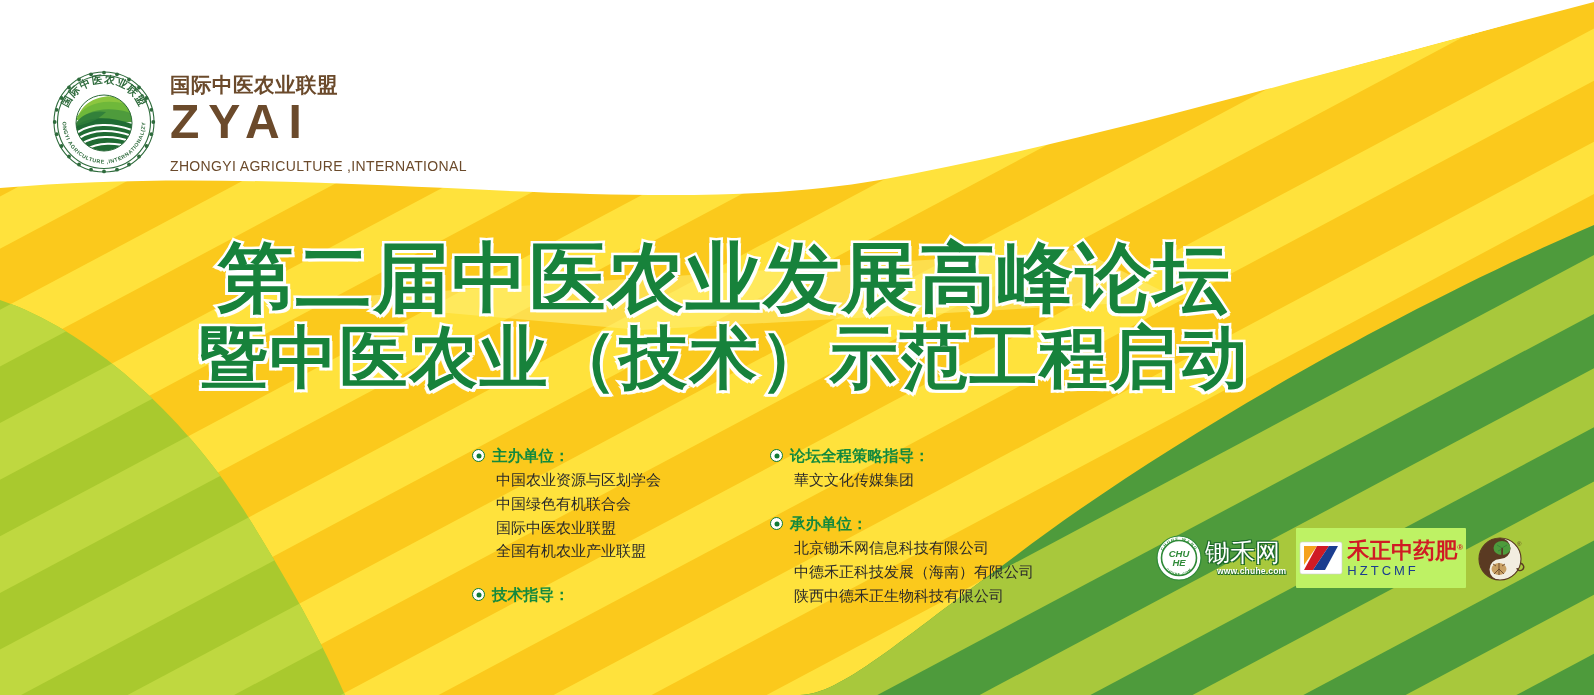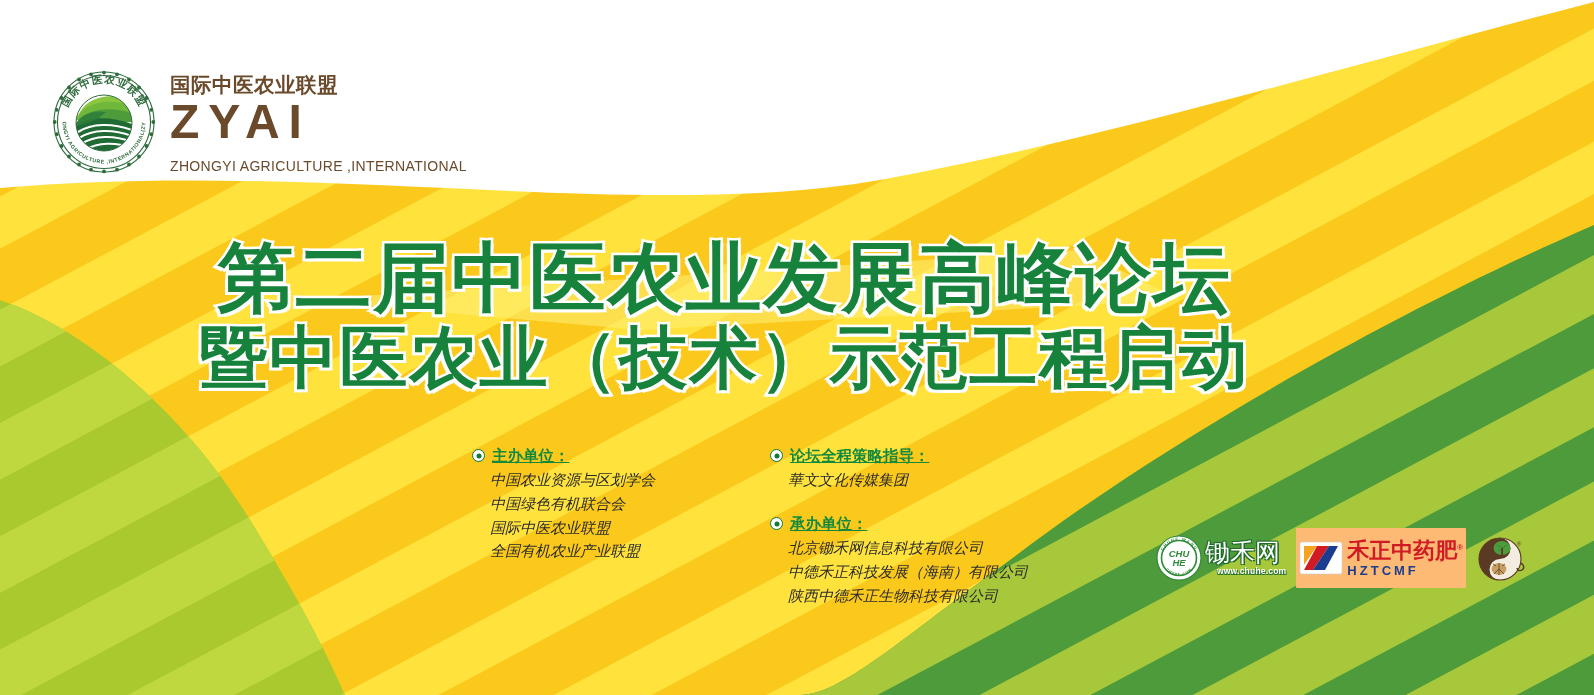--- a/index.html
+++ b/index.html
@@ -118,45 +118,43 @@
 
   .credit-head {
     display: flex;
     align-items: center;
     gap: 7px;
     font-size: 15.5px;
     font-weight: bold;
     color: #13893D;
     line-height: 1.25;
     white-space: nowrap;
-    text-decoration: underline;
   }
   .bullet-icon {
     width: 11px;
     height: 11px;
     flex: 0 0 11px;
     border-radius: 50%;
     border: 1.6px solid #0E7A36;
     background: #ffffff;
     position: relative;
   }
   .bullet-icon::after {
     content: "";
     position: absolute;
     left: 50%; top: 50%;
     transform: translate(-50%, -50%);
     width: 5px; height: 5px;
     border-radius: 50%;
     background: #0E7A36;
   }
   .credit-items {
-    margin: 3px 0 0 18px;
+    margin: 3px 0 0 24px;
     padding: 0;
     list-style: none;
-    font-style: italic;
   }
   .credit-items li {
     font-size: 15px;
     color: #2A2A2A;
     line-height: 1.58;
     white-space: nowrap;
   }
 
   
   #sponsors {
@@ -196,21 +194,21 @@
     font-size: 8.5px;
     font-weight: bold;
     color: #ffffff;
     letter-spacing: 0.2px;
     text-shadow: 0.8px 0.8px 0 #1e6b2a, -0.6px 0.6px 0 #1e6b2a;
     margin-top: 2px;
     white-space: nowrap;
     padding-left: 12px;
   }
   #sponsor-hzt {
-    background: #fdba74;
+    background: #bef264;
     padding: 2px 3px;
     display: flex;
     align-items: center;
     gap: 4px;
     border-radius: 1px;
   }
   .hzt-text {
     display: flex;
     flex-direction: column;
     line-height: 1;
@@ -222,21 +220,21 @@
     letter-spacing: 0px;
     white-space: nowrap;
     position: relative;
   }
   .hzt-cn sup {
     font-size: 8px;
     vertical-align: super;
   }
   .hzt-en {
     font-size: 13px;
-    font-weight: bold;
+    font-weight: normal;
     color: #1B3D8F;
     letter-spacing: 3px;
     margin-top: 2px;
     white-space: nowrap;
   }
 </style>
 </head>
 <body>
 
 <div id="banner">
@@ -439,20 +437,24 @@
         </div>
         <ul class="credit-items">
           <li>中国农业资源与区划学会</li>
           <li>中国绿色有机联合会</li>
           <li>国际中医农业联盟</li>
           <li>全国有机农业产业联盟</li>
         </ul>
       </div>
 
       <div class="credit-group">
+        <div class="credit-head">
+          <span class="bullet-icon"></span>
+          <span>技术指导：</span>
+        </div>
       </div>
 
     </div>
 
     <div class="credit-col">
 
       <div class="credit-group">
         <div class="credit-head">
           <span class="bullet-icon"></span>
           <span>论坛全程策略指导：</span>

